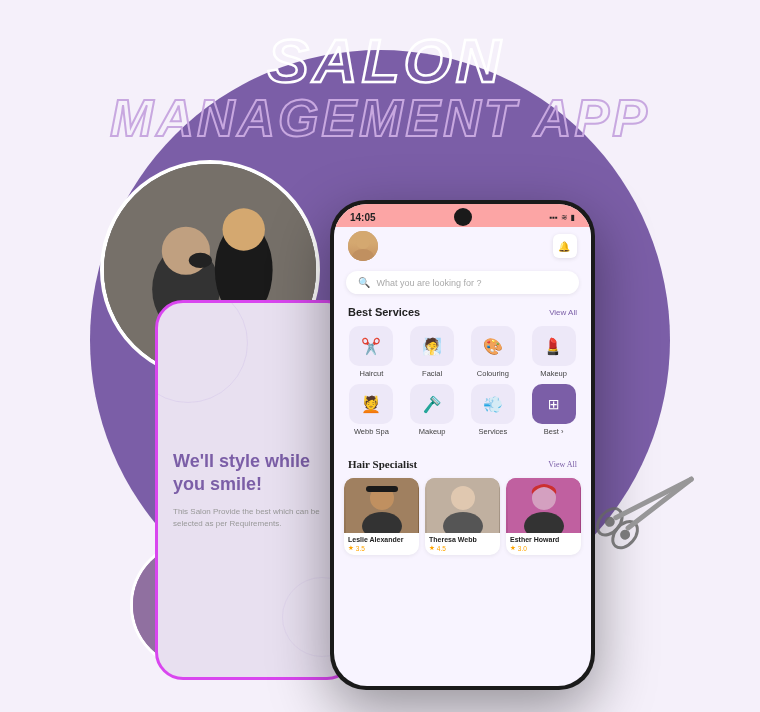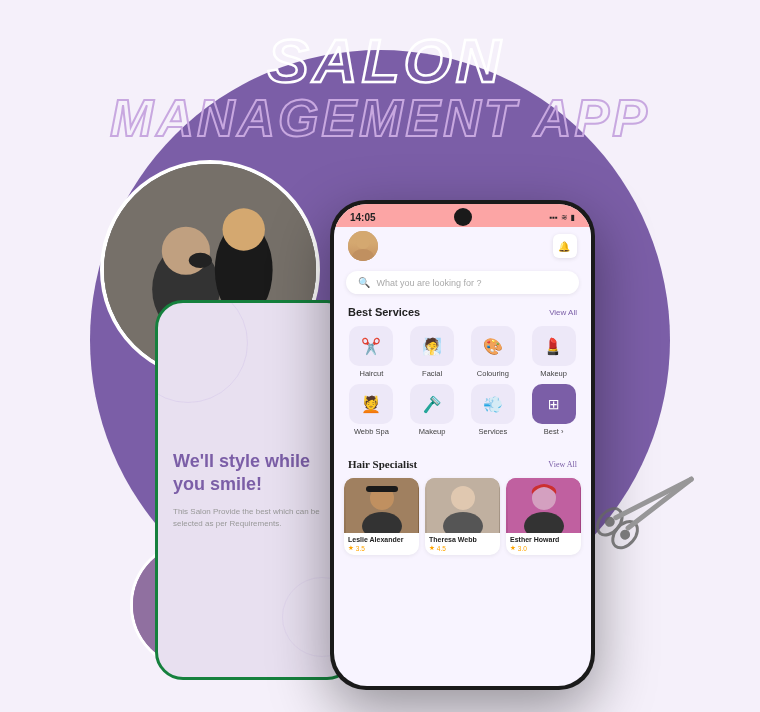--- a/index.html
+++ b/index.html
@@ -84,21 +84,21 @@
     .phone-back {
       position: absolute;
       width: 200px;
       height: 380px;
       background: #e8e0f0;
       border-radius: 28px;
       top: 300px;
       left: 155px;
       z-index: 6;
       overflow: hidden;
-      border: 3px solid #15803d;
+      border: 3px solid #d946ef;
       display: flex;
       flex-direction: column;
       align-items: center;
       justify-content: center;
       padding: 20px 15px;
     }
 
     
     .phone-main {
       position: absolute;

